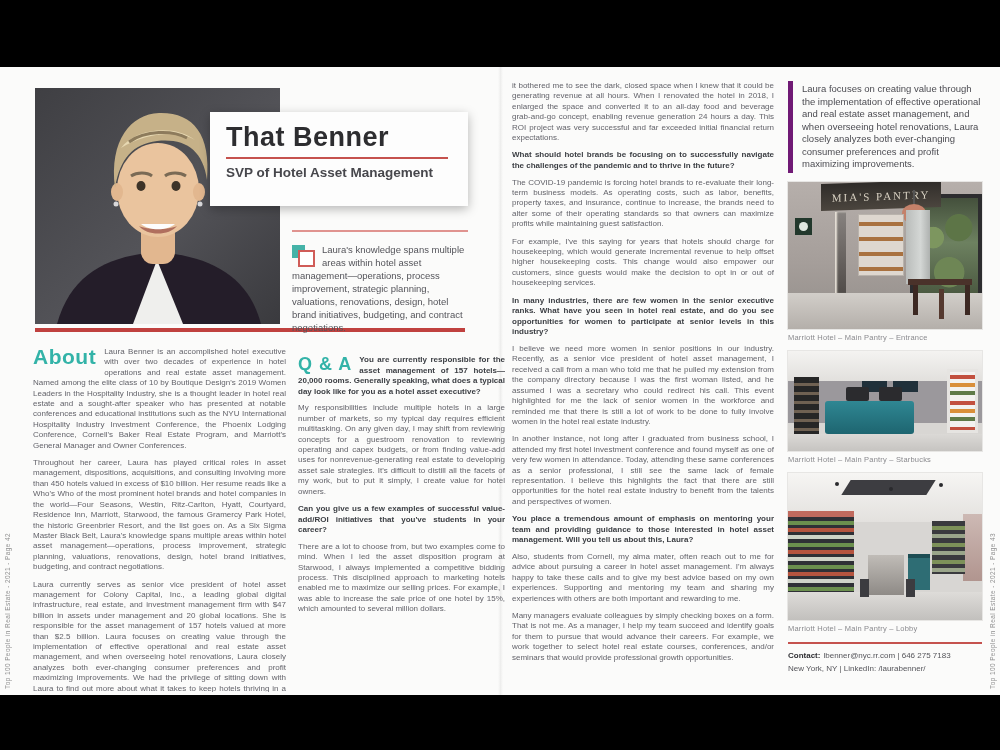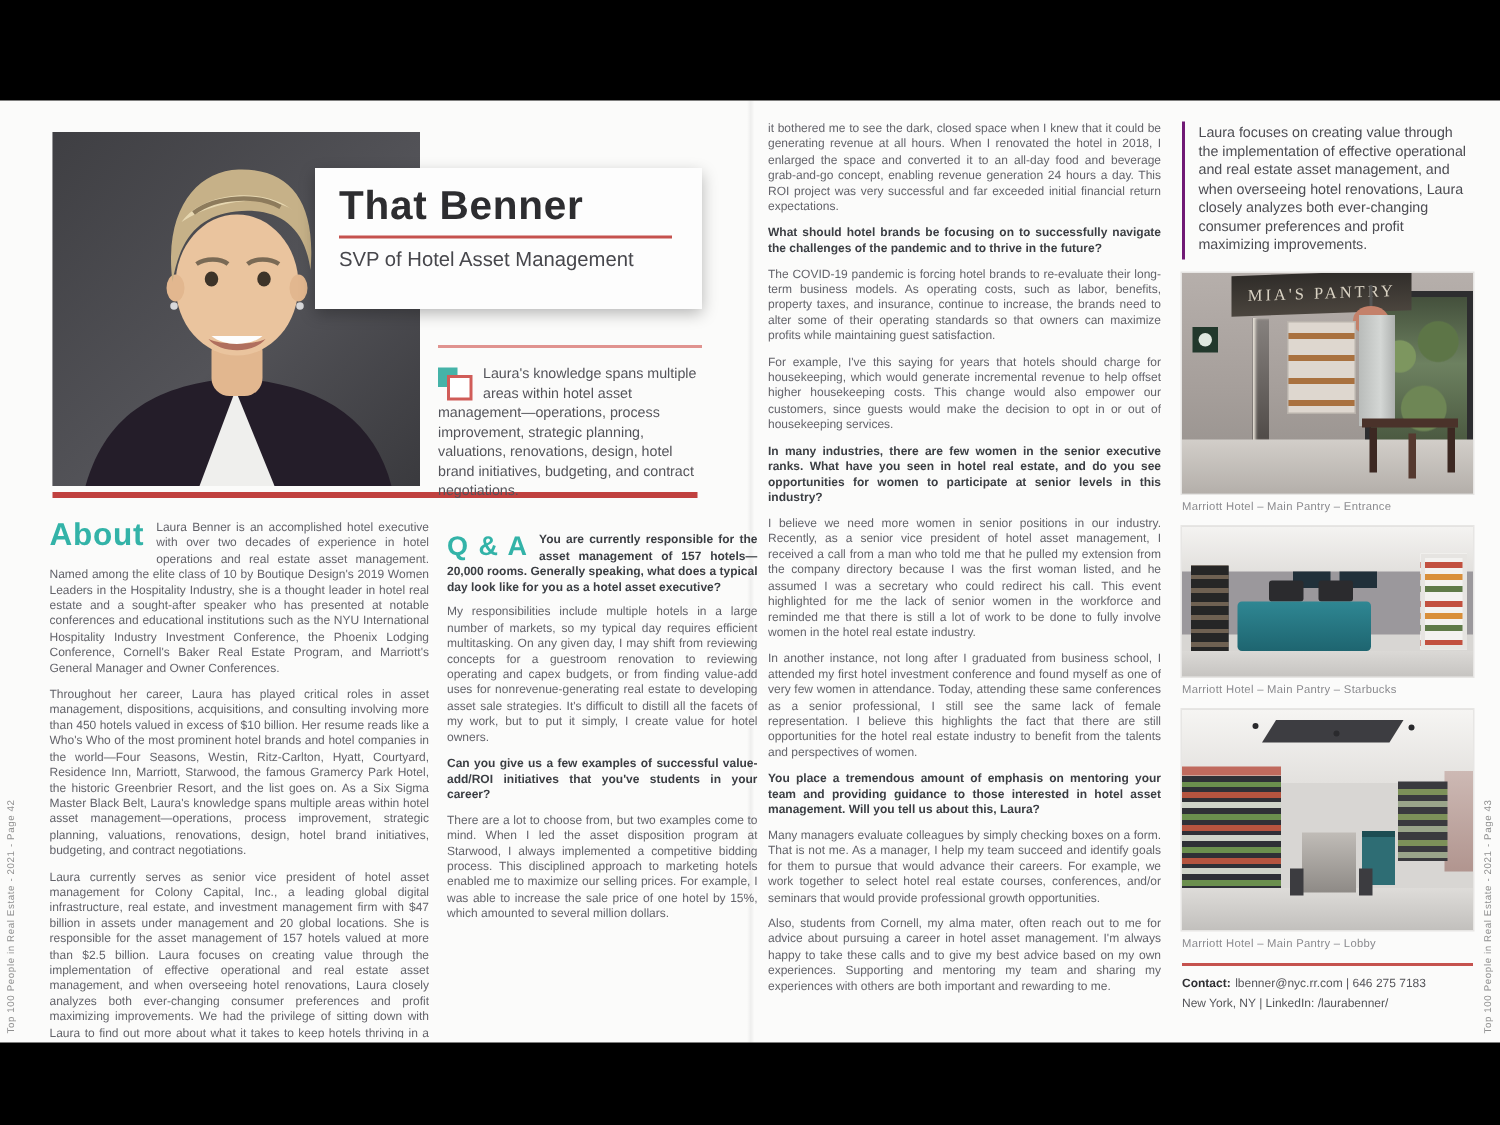--- a/index.html
+++ b/index.html
@@ -16,21 +16,21 @@
   .edge-caption.right{right:4px;}
 
   
   .portrait{position:absolute;left:35px;top:21px;width:245px;height:236px;overflow:hidden;
             background:#47474b;}
   .photo-underline{position:absolute;left:35px;top:261px;width:430px;height:4px;background:#c0413f;}
   .titlebox{position:absolute;left:210px;top:45px;width:258px;height:94px;background:#fdfdfd;
             box-shadow:0 3px 10px rgba(0,0,0,.28);padding:10px 0 0 16px;box-sizing:border-box;}
   .name{font-size:27px;font-weight:bold;color:#2d2d30;letter-spacing:.5px;}
   .name-rule{width:222px;height:2px;background:#c5524e;margin:4px 0 6px 0;}
-  .jobtitle{font-size:13.5px;color:#47474c;}
+  .jobtitle{font-size:13.5px;color:#47474c;font-weight:bold;}
 
   
   .pq-rule{position:absolute;left:292px;top:163px;width:176px;height:2px;background:#e0938f;}
   .pullquote{position:absolute;left:292px;top:176px;width:182px;}
   .pq-icon{position:relative;float:left;width:24px;height:22px;margin:2px 6px 2px 0;}
   .pq-sq-teal{position:absolute;left:0;top:0;width:13px;height:13px;background:#45b3a8;}
   .pq-sq-red{position:absolute;left:6px;top:5px;width:13px;height:13px;background:#fff;
              border:2px solid #d05c58;}
   .pq-text{margin:0;font-size:9.5px;line-height:13px;color:#54545a;}
 
@@ -42,21 +42,21 @@
           filter:blur(.25px);}
   .q-text{margin:0 0 6px 0;font-size:8px;line-height:10.6px;color:#3b3e43;font-weight:bold;
           text-align:justify;filter:blur(.2px);}
   .about-h{float:left;font-size:21px;font-weight:bold;color:#33b3a8;line-height:20px;
            margin:0 8px 2px 0;letter-spacing:.5px;filter:none;}
   .qa-h{float:left;font-size:18px;font-weight:bold;color:#33b3a8;line-height:18px;
         margin:0 7px 2px 0;letter-spacing:1px;filter:none;}
 
   
   .sidebar{position:absolute;left:788px;top:14px;width:194px;}
-  .sb-quote{border-left:2px solid #701a75;padding:2px 0 2px 9px;margin-bottom:9px;}
+  .sb-quote{border-left:5px solid #701a75;padding:2px 0 2px 9px;margin-bottom:9px;}
   .sb-quote p{margin:0;font-size:9.5px;line-height:12.5px;color:#4c4c52;}
   figure{margin:0 0 9px 0;}
   figcaption{font-size:7.5px;color:#8a8a8e;margin-top:4px;letter-spacing:.2px;}
   .photo{position:relative;width:194px;overflow:hidden;background:#d8d6d3;
          box-shadow:0 0 0 1px #e7e6e4;}
   .ph-tall{height:147px;} .ph-short{height:100px;}
 
   
   .p1-wall{position:absolute;inset:0;background:linear-gradient(180deg,#b6afab,#a59e9a 55%,#928d89);}
   .p1-floor{position:absolute;left:0;bottom:0;width:100%;height:24%;
@@ -198,22 +198,22 @@
       </div>
     <div class="p2-col">
         <p class="a-text">it bothered me to see the dark, closed space when I knew that it could be generating revenue at all hours. When I renovated the hotel in 2018, I enlarged the space and converted it to an all-day food and beverage grab-and-go concept, enabling revenue generation 24 hours a day. This ROI project was very successful and far exceeded initial financial return expectations.</p>
         <p class="q-text">What should hotel brands be focusing on to successfully navigate the challenges of the pandemic and to thrive in the future?</p>
         <p class="a-text">The COVID-19 pandemic is forcing hotel brands to re-evaluate their long-term business models. As operating costs, such as labor, benefits, property taxes, and insurance, continue to increase, the brands need to alter some of their operating standards so that owners can maximize profits while maintaining guest satisfaction.</p>
         <p class="a-text">For example, I've this saying for years that hotels should charge for housekeeping, which would generate incremental revenue to help offset higher housekeeping costs. This change would also empower our customers, since guests would make the decision to opt in or out of housekeeping services.</p>
         <p class="q-text">In many industries, there are few women in the senior executive ranks. What have you seen in hotel real estate, and do you see opportunities for women to participate at senior levels in this industry?</p>
         <p class="a-text">I believe we need more women in senior positions in our industry. Recently, as a senior vice president of hotel asset management, I received a call from a man who told me that he pulled my extension from the company directory because I was the first woman listed, and he assumed I was a secretary who could redirect his call. This event highlighted for me the lack of senior women in the workforce and reminded me that there is still a lot of work to be done to fully involve women in the hotel real estate industry.</p>
         <p class="a-text">In another instance, not long after I graduated from business school, I attended my first hotel investment conference and found myself as one of very few women in attendance. Today, attending these same conferences as a senior professional, I still see the same lack of female representation. I believe this highlights the fact that there are still opportunities for the hotel real estate industry to benefit from the talents and perspectives of women.</p>
         <p class="q-text">You place a tremendous amount of emphasis on mentoring your team and providing guidance to those interested in hotel asset management. Will you tell us about this, Laura?</p>
+        <p class="a-text">Also, students from Cornell, my alma mater, often reach out to me for advice about pursuing a career in hotel asset management. I'm always happy to take these calls and to give my best advice based on my own experiences. Supporting and mentoring my team and sharing my experiences with others are both important and rewarding to me.</p>
         <p class="a-text">Many managers evaluate colleagues by simply checking boxes on a form. That is not me. As a manager, I help my team succeed and identify goals for them to pursue that would advance their careers. For example, we work together to select hotel real estate courses, conferences, and/or seminars that would provide professional growth opportunities.</p>
-        <p class="a-text">Also, students from Cornell, my alma mater, often reach out to me for advice about pursuing a career in hotel asset management. I'm always happy to take these calls and to give my best advice based on my own experiences. Supporting and mentoring my team and sharing my experiences with others are both important and rewarding to me.</p>
       </div>
 
     <aside class="sidebar">
       <div class="sb-quote">
         <p>Laura focuses on creating value through the implementation of effective operational and real estate asset management, and when overseeing hotel renovations, Laura closely analyzes both ever-changing consumer preferences and profit maximizing improvements.</p>
       </div>
 
       <figure>
         <div class="photo ph-tall">
           <div class="p1-wall"></div>

